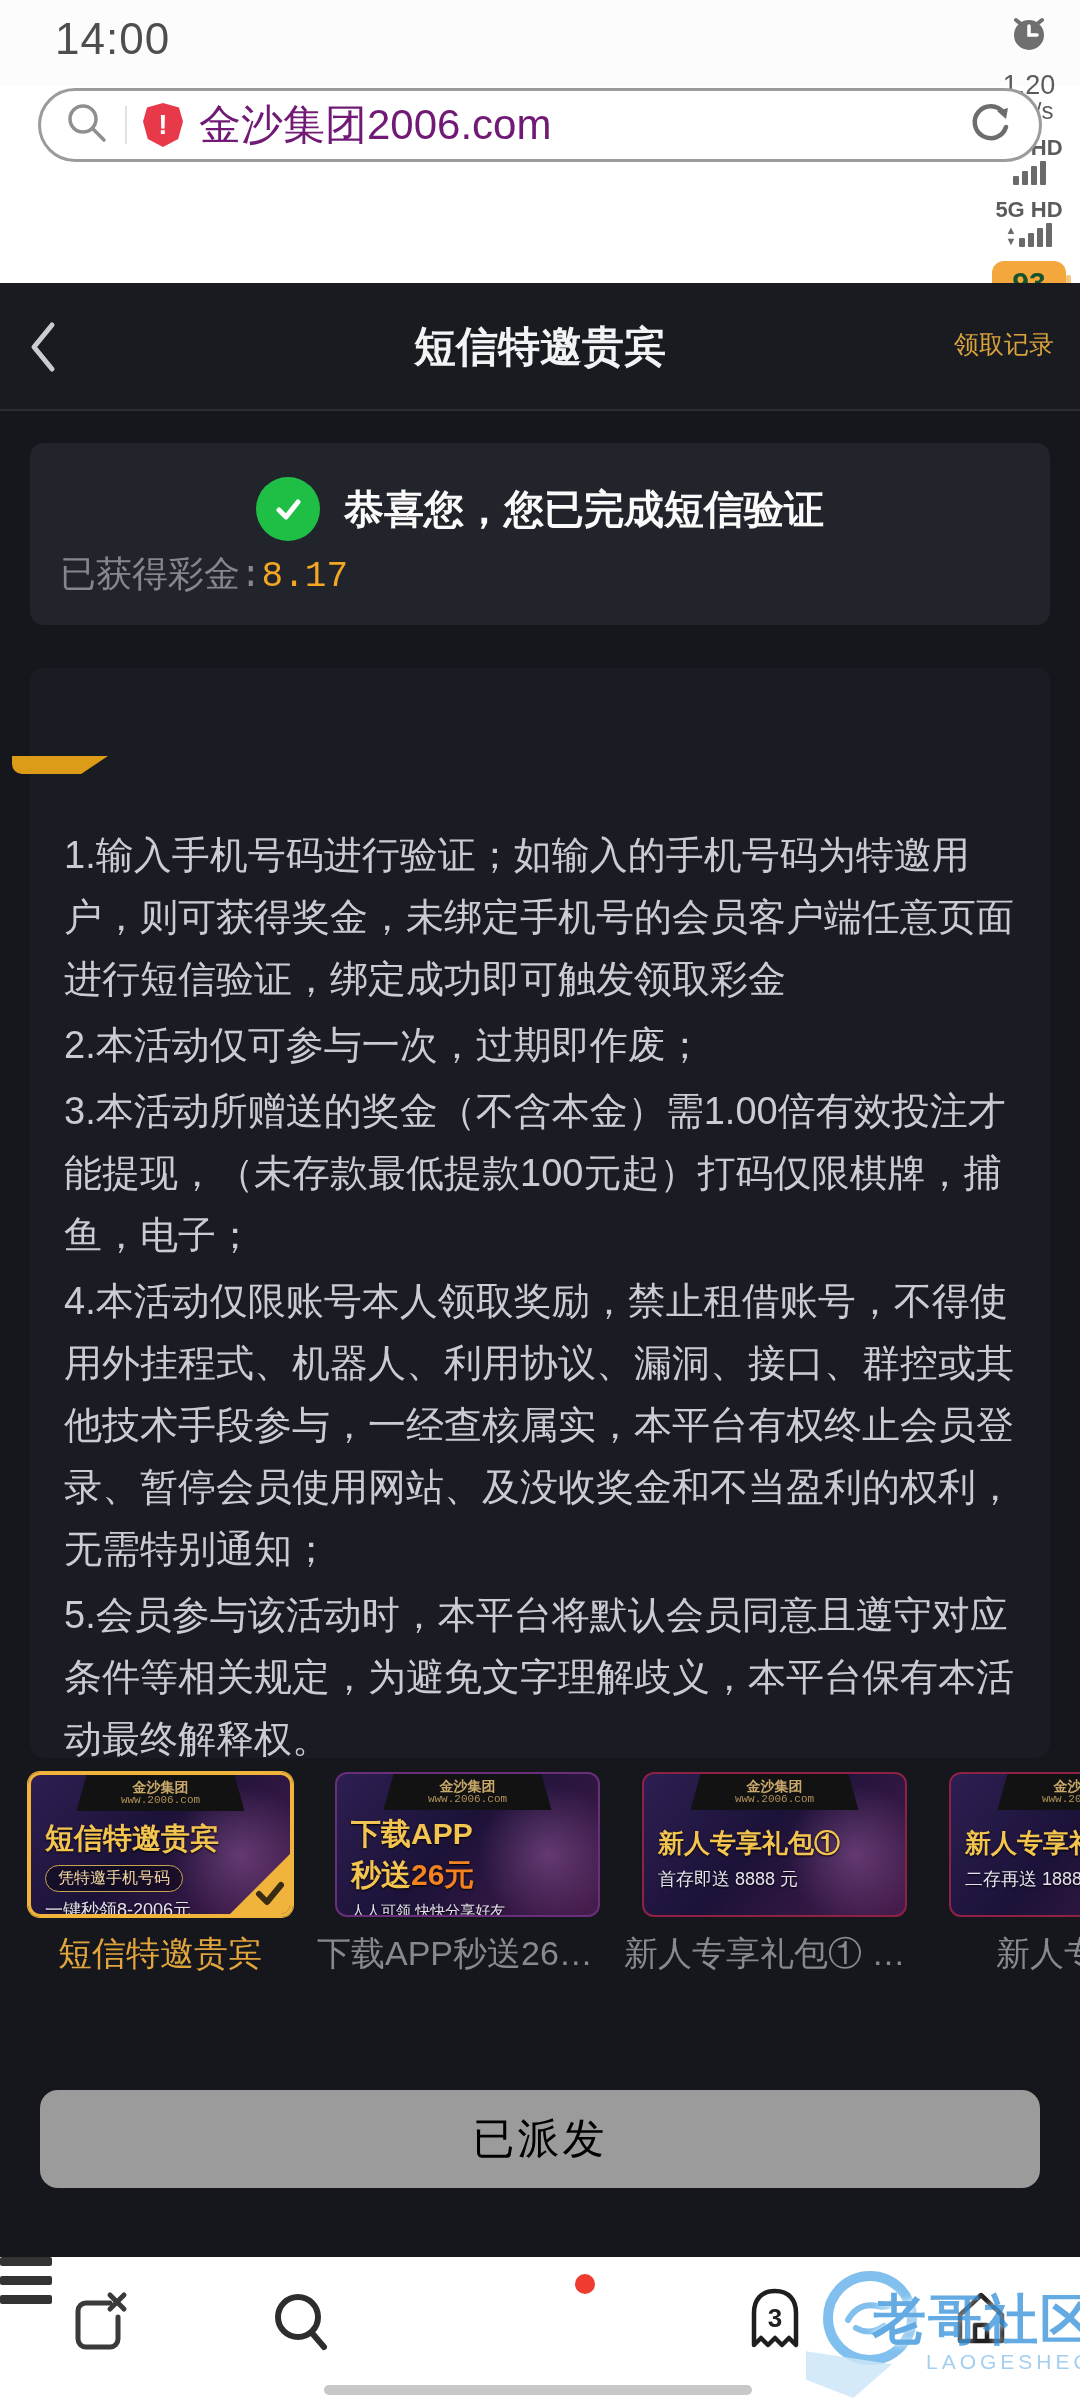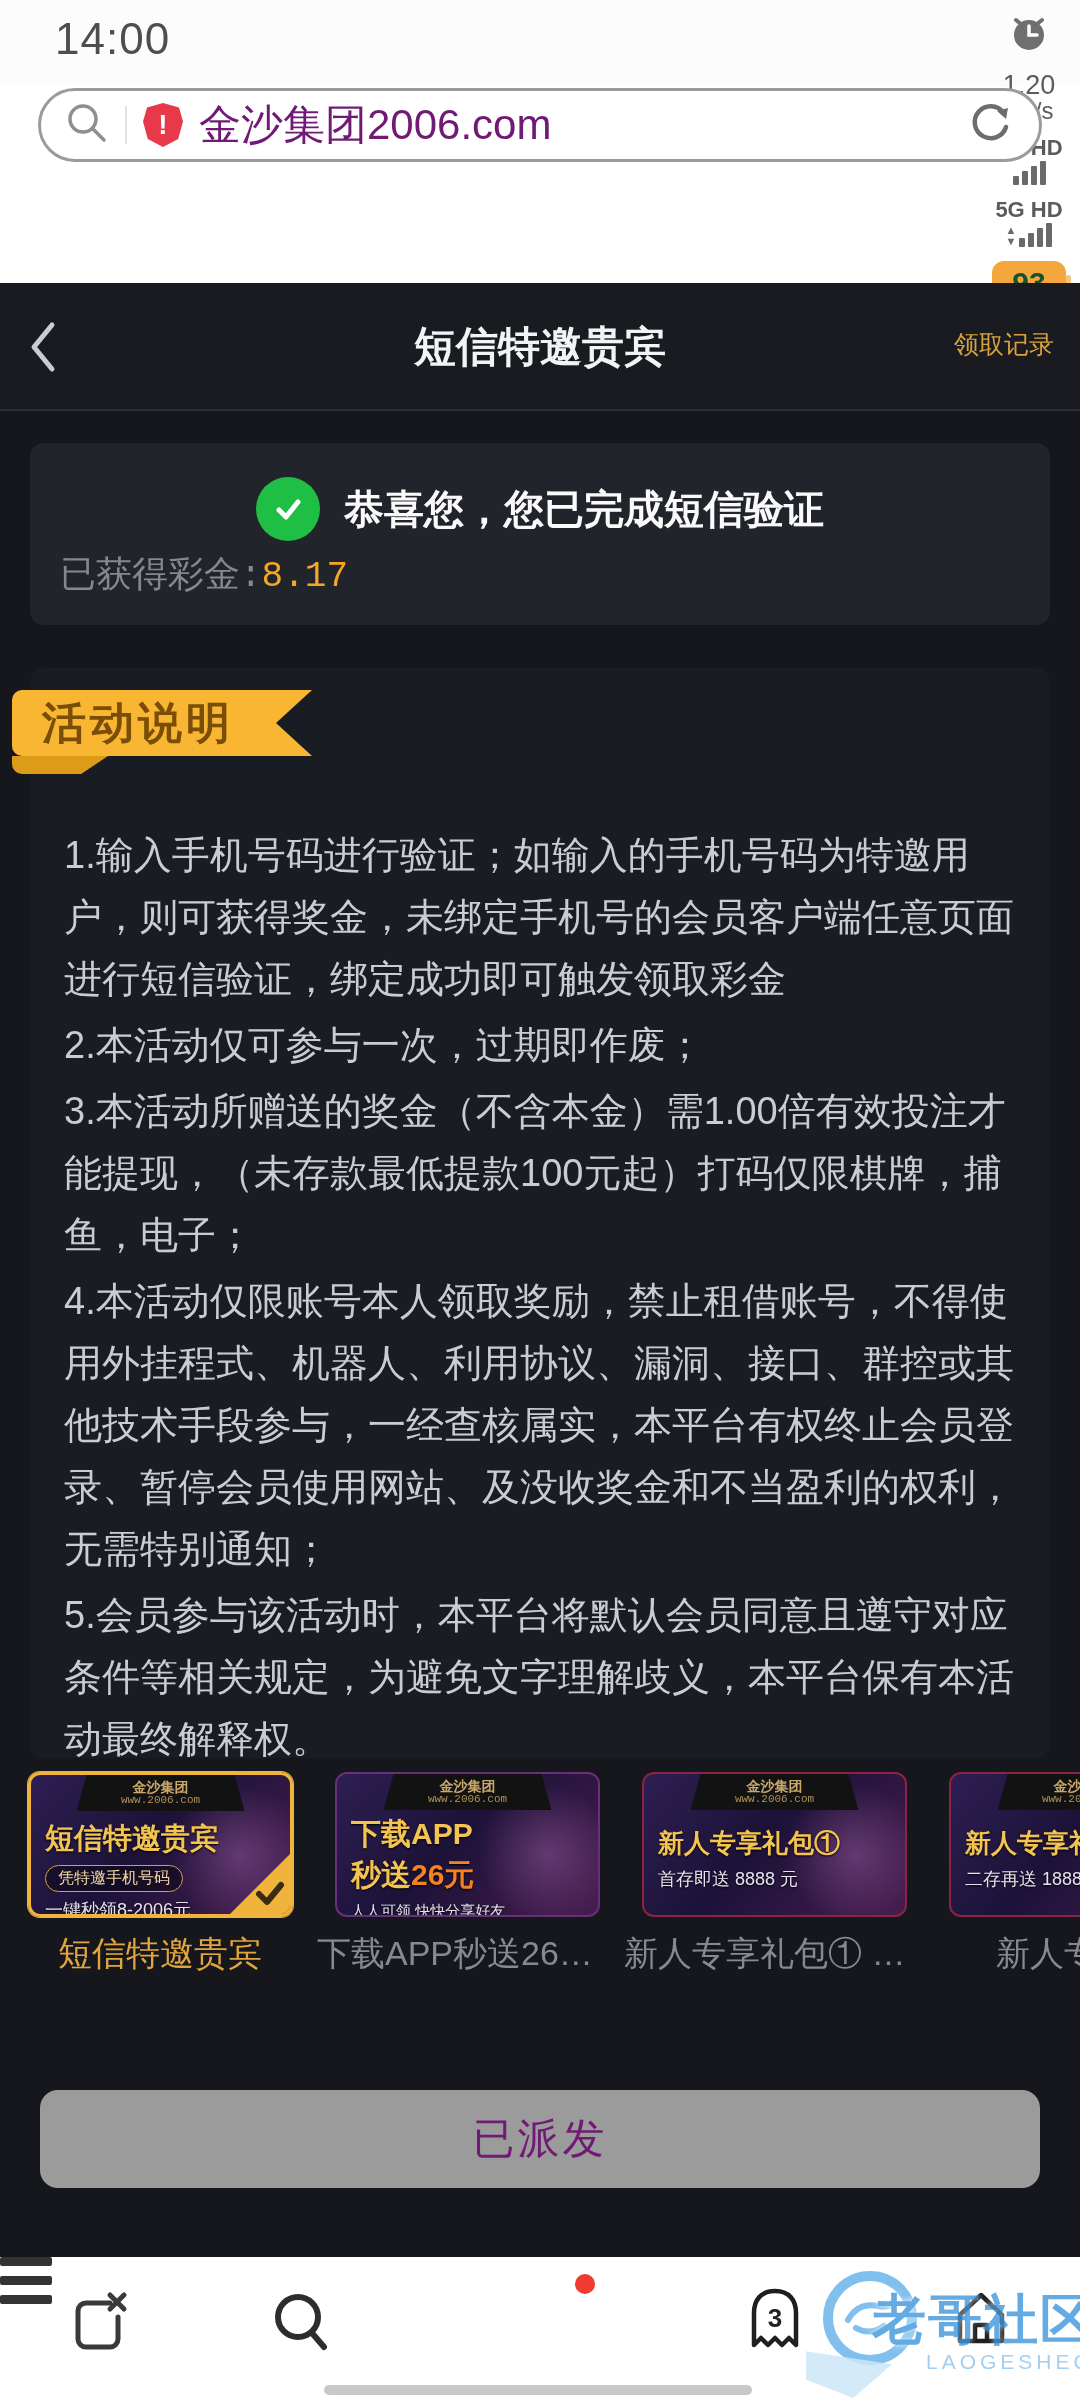--- a/index.html
+++ b/index.html
@@ -82,21 +82,21 @@
   .corner-check { position:absolute; right:-1px; bottom:-1px; width:62px; height:62px; background:#f0b33c;
                   clip-path:polygon(100% 0,100% 100%,0 100%); }
   .corner-check svg { position:absolute; right:6px; bottom:8px; }
   .glow { position:absolute; right:-20px; top:10px; width:140px; height:140px; border-radius:50%;
           background:radial-gradient(circle,rgba(190,120,200,.35),rgba(0,0,0,0) 70%); }
   .car-label { position:absolute; top:159px; width:300px; text-align:center; font-size:34px; color:#86898e;
                white-space:nowrap; overflow:hidden; text-overflow:ellipsis; }
   .car-label.selected { color:#e2a53d; }
 
   .action-button { position:absolute; top:1807px; left:40px; right:40px; height:98px; background:#9b9b9b; border-radius:18px;
-                   display:flex; align-items:center; justify-content:center; font-size:42px; color:#701a75; letter-spacing:3px;font-family:Liberation Mono, monospace; }
+                   display:flex; align-items:center; justify-content:center; font-size:42px; color:#000000; letter-spacing:3px;font-family:Liberation Mono, monospace; }
 
   
   .footer { position:absolute; left:0; right:0; top:2257px; height:143px; background:#ffffff; }
   .nav-icon { position:absolute; top:30px; }
   .menu-icon { left:513px; top:36px; width:52px; display:flex; flex-direction:column; gap:10px; }
   .menu-icon i { display:block; height:9px; background:#333; border-radius:2px; }
   .red-dot { position:absolute; left:575px; top:17px; width:20px; height:20px; border-radius:50%; background:#f03b30; }
   .ghost-num { position:absolute; left:747px; top:30px; width:56px; height:64px; }
   .ghost-num .n { position:absolute; left:0; right:0; top:16px; text-align:center; font-size:26px; font-weight:bold; color:#222; }
   .home-indicator { position:absolute; left:324px; top:128px; width:428px; height:10px; border-radius:5px; background:#c8c8c8; }
@@ -198,21 +198,20 @@
         </svg>
       </span>
       <span class="succ-msg">恭喜您，您已完成短信验证</span>
     </div>
     <div class="bonus-line">
       <span class="bonus-label">已获得彩金:</span><span class="bonus-value">8.17</span>
     </div>
   </div>
 
   <div class="rules-card">
-    <div class="ribbon">活动说明</div>
     <div class="ribbon-fold"></div>
     <div class="rules-text">
       <p>1.输入手机号码进行验证；如输入的手机号码为特邀用户，则可获得奖金，未绑定手机号的会员客户端任意页面进行短信验证，绑定成功即可触发领取彩金</p>
       <p>2.本活动仅可参与一次，过期即作废；</p>
       <p>3.本活动所赠送的奖金（不含本金）需1.00倍有效投注才能提现，（未存款最低提款100元起）打码仅限棋牌，捕鱼，电子；</p>
       <p>4.本活动仅限账号本人领取奖励，禁止租借账号，不得使用外挂程式、机器人、利用协议、漏洞、接口、群控或其他技术手段参与，一经查核属实，本平台有权终止会员登录、暂停会员使用网站、及没收奖金和不当盈利的权利，无需特别通知；</p>
       <p>5.会员参与该活动时，本平台将默认会员同意且遵守对应条件等相关规定，为避免文字理解歧义，本平台保有本活动最终解释权。</p>
     </div>
   </div>
 

